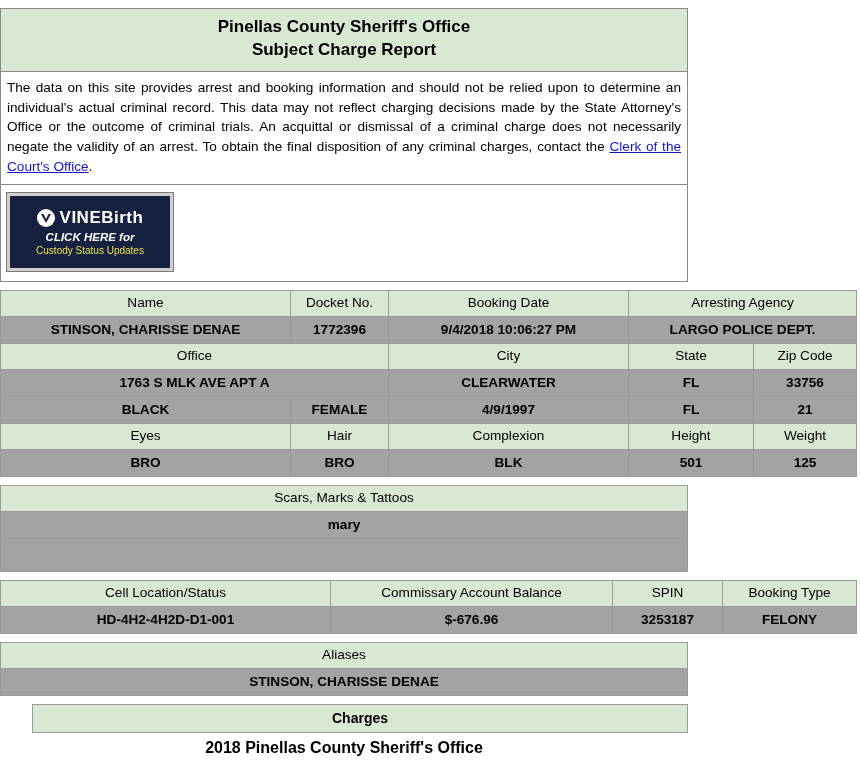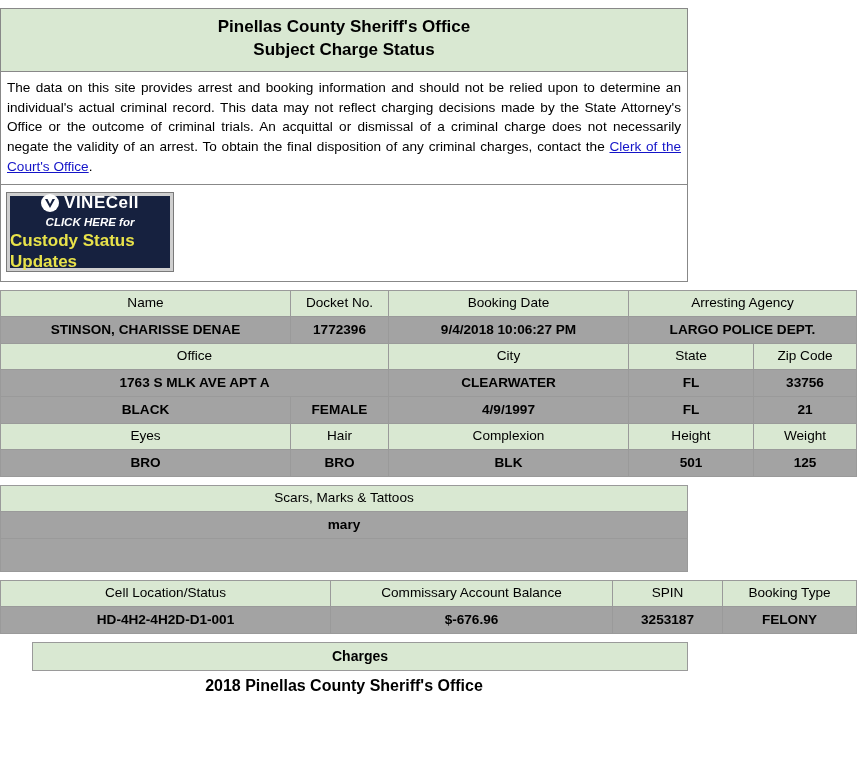--- a/index.html
+++ b/index.html
@@ -96,22 +96,22 @@
   }
   .vine-click {
     color: #ffffff;
     font-style: italic;
     font-size: 11.5px;
     font-weight: bold;
     line-height: 1.2;
   }
   .vine-sub {
     color: #e8e24a;
-    font-size: 17px;
-    font-weight: bold;
+    font-size: 10px;
+    font-weight: normal;
     line-height: 1.25;
   }
   
   table.grid {
     border-collapse: collapse;
     width: 100%;
     table-layout: fixed;
   }
   table.grid td {
     border: 1px solid #9a9a9a;
@@ -156,34 +156,34 @@
     margin-top: 8px;
   }
 </style>
 </head>
 <body>
 
 <div class="page">
 
   <div class="header">
     <span class="line">Pinellas County Sheriff's Office</span>
-    <span class="line">Subject Charge Status</span>
+    <span class="line">Subject Charge Report</span>
   </div>
 
   <div class="disclaimer"><span>The data on this site provides arrest and booking information and should not be relied upon to determine an individual's actual criminal record.  This data may not reflect charging decisions made by the State Attorney's Office or the outcome of criminal trials.  An acquittal or dismissal of a criminal charge does not necessarily negate the validity of an arrest.  To obtain the final disposition of any criminal charges, contact the </span><a href="#">Clerk of the Court's Office</a><span>.</span></div>
 
   <div class="vine-wrap">
     <div class="vine-badge">
       <div class="vine-top">
         <span class="vine-logo">
           <svg width="14" height="14" viewBox="0 0 14 14">
               <polygon points="2,3 7,12 12,3 9.5,3 7,8 4.5,3" fill="#16213f"></polygon>
             </svg>
         </span>
-        <span class="vine-word"><span>VINE</span><span class="link">Cell</span></span>
+        <span class="vine-word"><span>VINE</span><span class="link">Birth</span></span>
       </div>
       <div class="vine-click">CLICK HERE for</div>
       <div class="vine-sub">Custody Status Updates</div>
     </div>
   </div>
 
   <div class="sec">
     <table class="grid">
       <colgroup>
           <col style="width:290px">
@@ -276,18 +276,30 @@
       <tr>
         <td class="val">HD-4H2-4H2D-D1-001</td>
         <td class="val">$-676.96</td>
         <td class="val">3253187</td>
         <td class="val">FELONY</td>
       </tr>
     </tbody>
       </table>
   </div>
 
+  <div class="sec">
+    <table class="grid">
+      <tbody>
+          <tr>
+        <td class="lbl">Aliases</td>
+      </tr>
+      <tr>
+        <td class="val">STINSON, CHARISSE DENAE</td>
+      </tr>
+    </tbody>
+      </table>
+  </div>
 
   <div class="sec charges-bar">Charges</div>
 
   <div class="footer">2018 Pinellas County Sheriff's Office</div>
 
 </div>
 
 </body></html>

